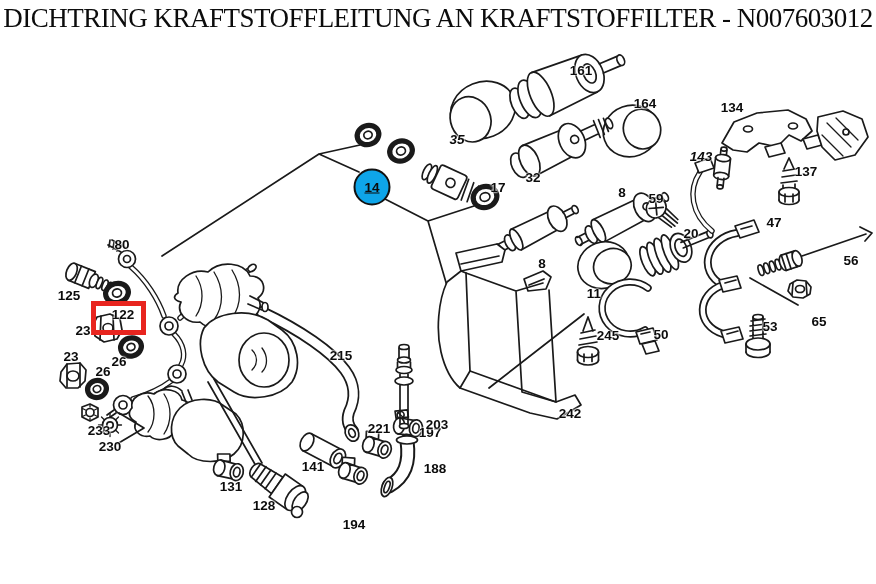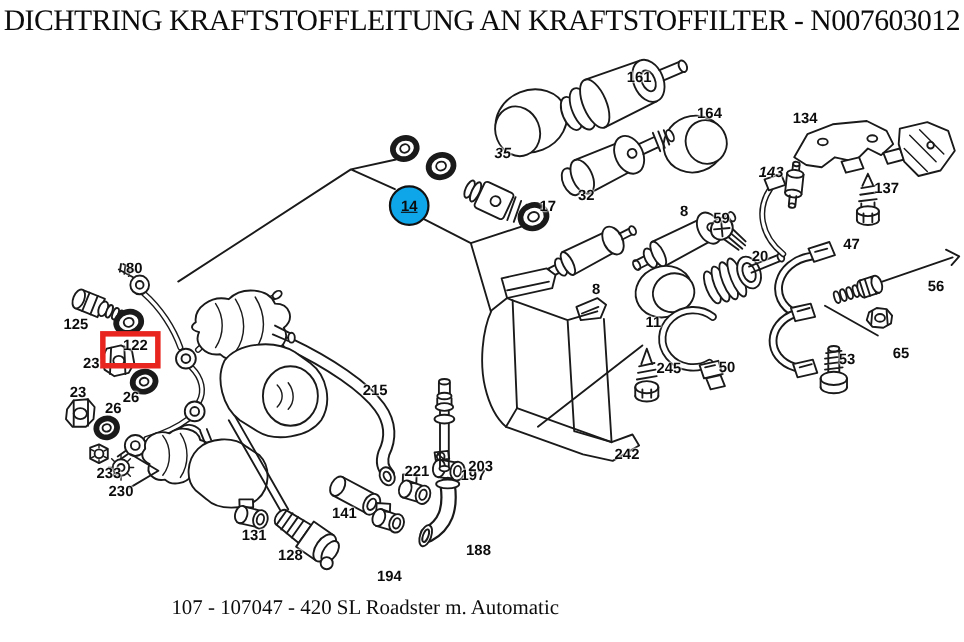--- a/index.html
+++ b/index.html
@@ -413,21 +413,20 @@
       <span class="lbl" style="left: 71px; top: 356px;">23</span>
       <span class="lbl" style="left: 119px; top: 361px;">26</span>
       <span class="lbl" style="left: 103px; top: 371px;">26</span>
       <span class="lbl" style="left: 430px; top: 396px; margin-top: 36px;">197</span>
       <span class="lbl" style="left: 570px; top: 413px;">242</span>
       <span class="lbl" style="left: 437px; top: 424px;">203</span>
       <span class="lbl" style="left: 379px; top: 428px;">221</span>
       <span class="lbl" style="left: 66px; top: 430px; margin-left: 33px;">233</span>
       <span class="lbl" style="left: 110px; top: 446px;">230</span>
       <span class="lbl" style="left: 313px; top: 466px;">141</span>
-      <span class="lbl" style="left: 435px; top: 500px;">188</span>
+      <span class="lbl" style="left: 435px; top: 468px;">188</span>
       <span class="lbl" style="left: 231px; top: 486px;">131</span>
       <span class="lbl" style="left: 354px; top: 488px; margin-top: 36px;">194</span>
       <span class="lbl" style="left: 264px; top: 505px; text-align: right;">128</span>
     </div>
 
-  <div id="caption">107 - 107047 - 420 SL Roadster m. Automatic</div>
 
 </div>
 
 </body></html>

